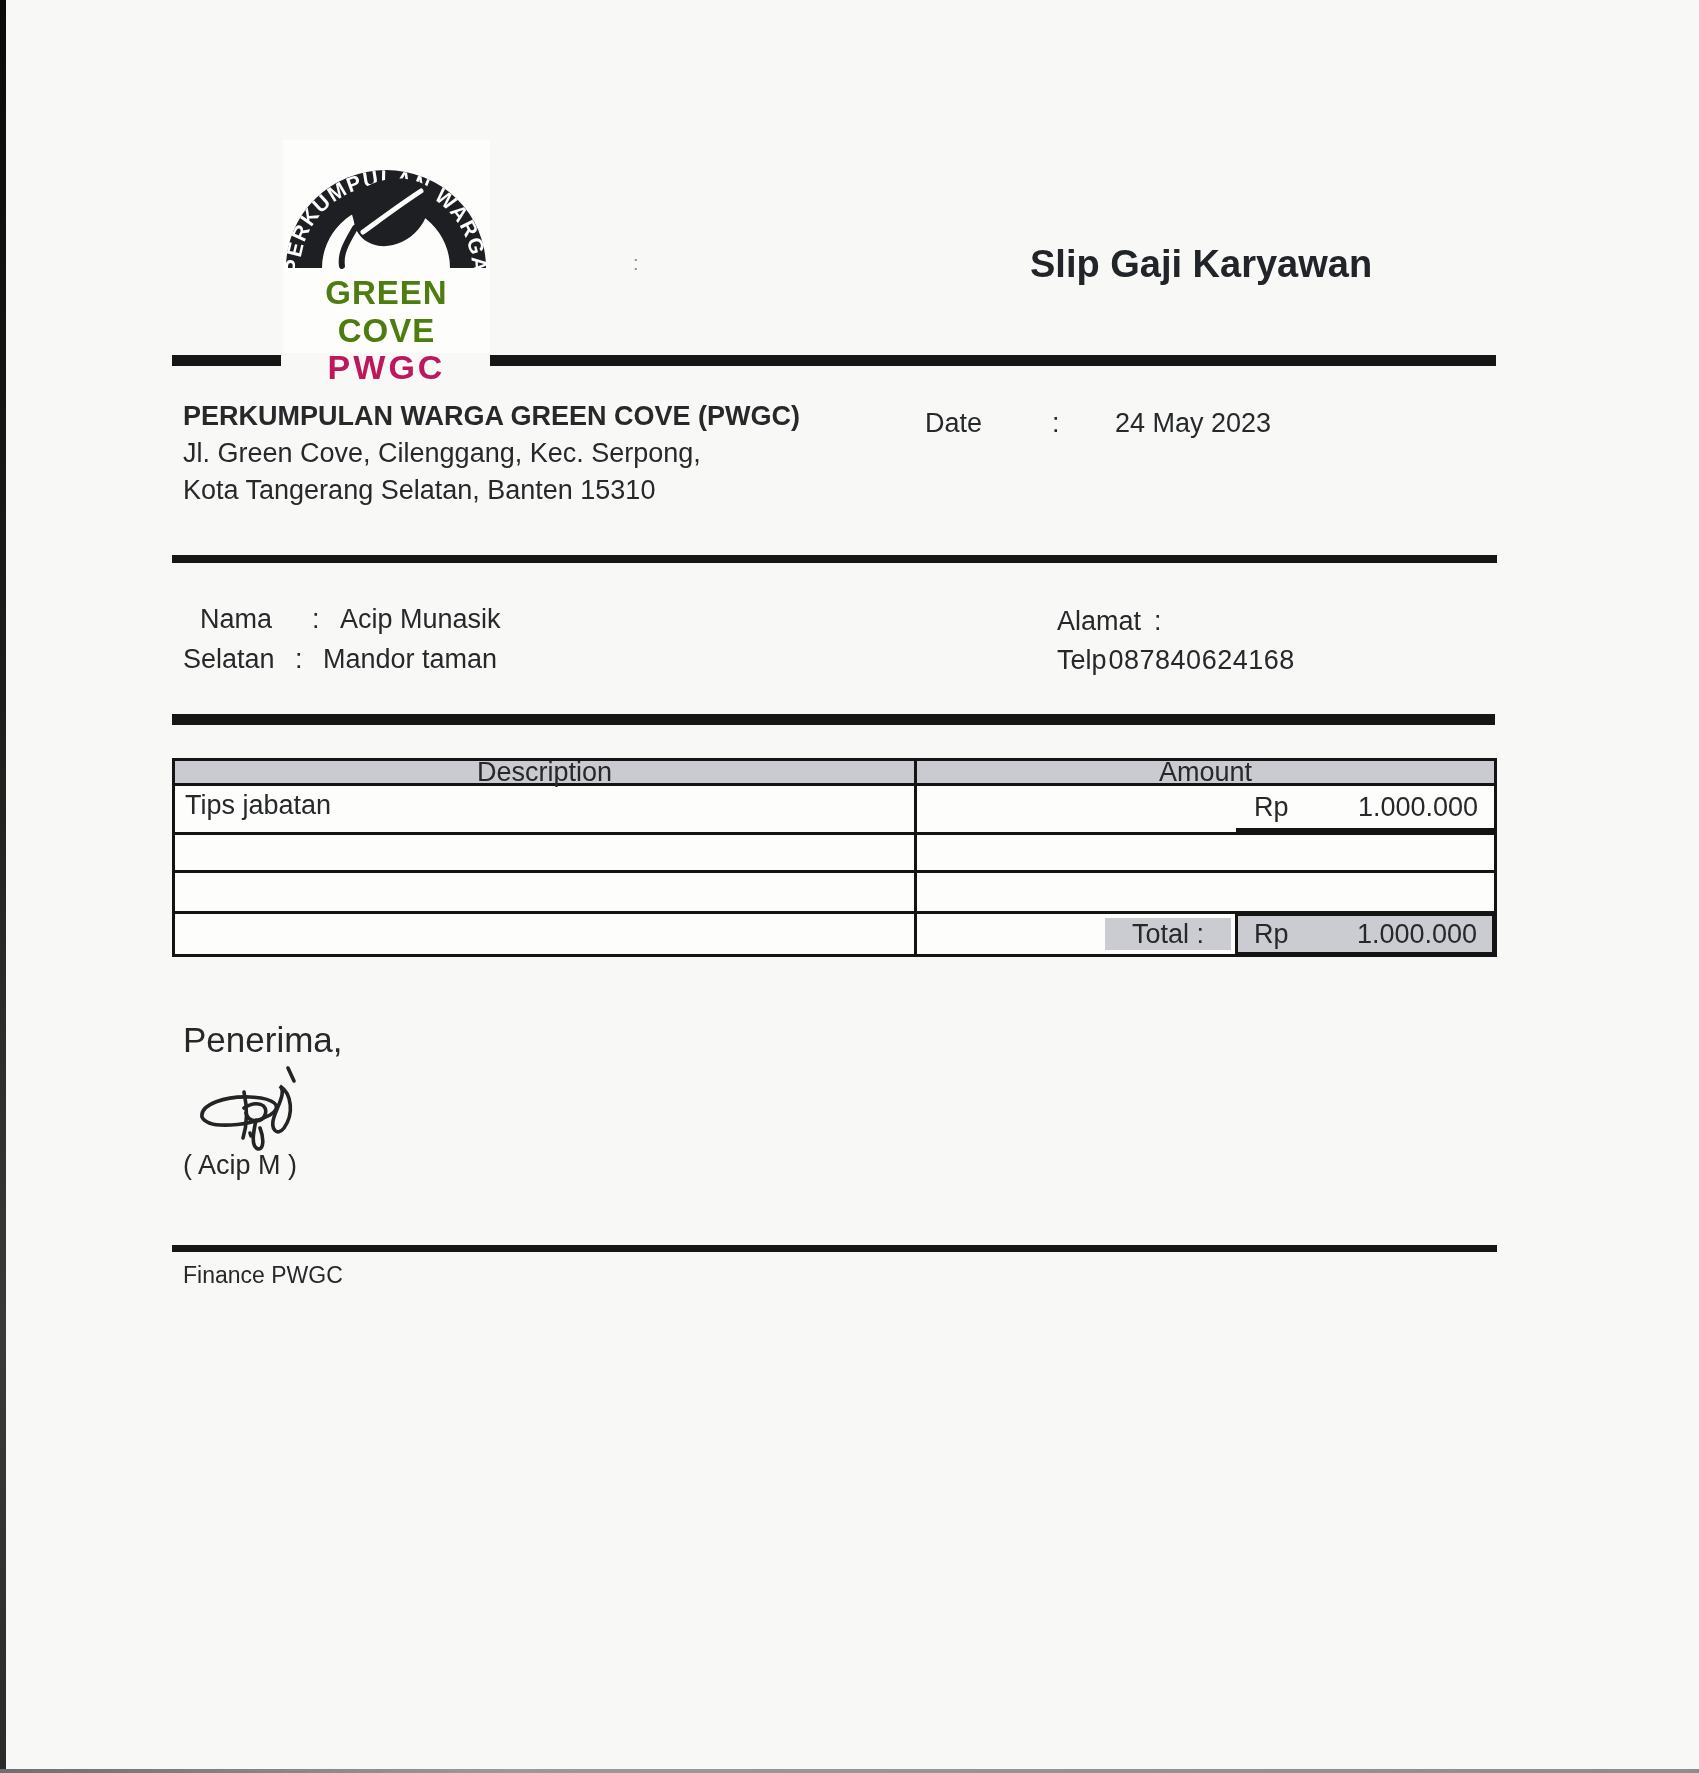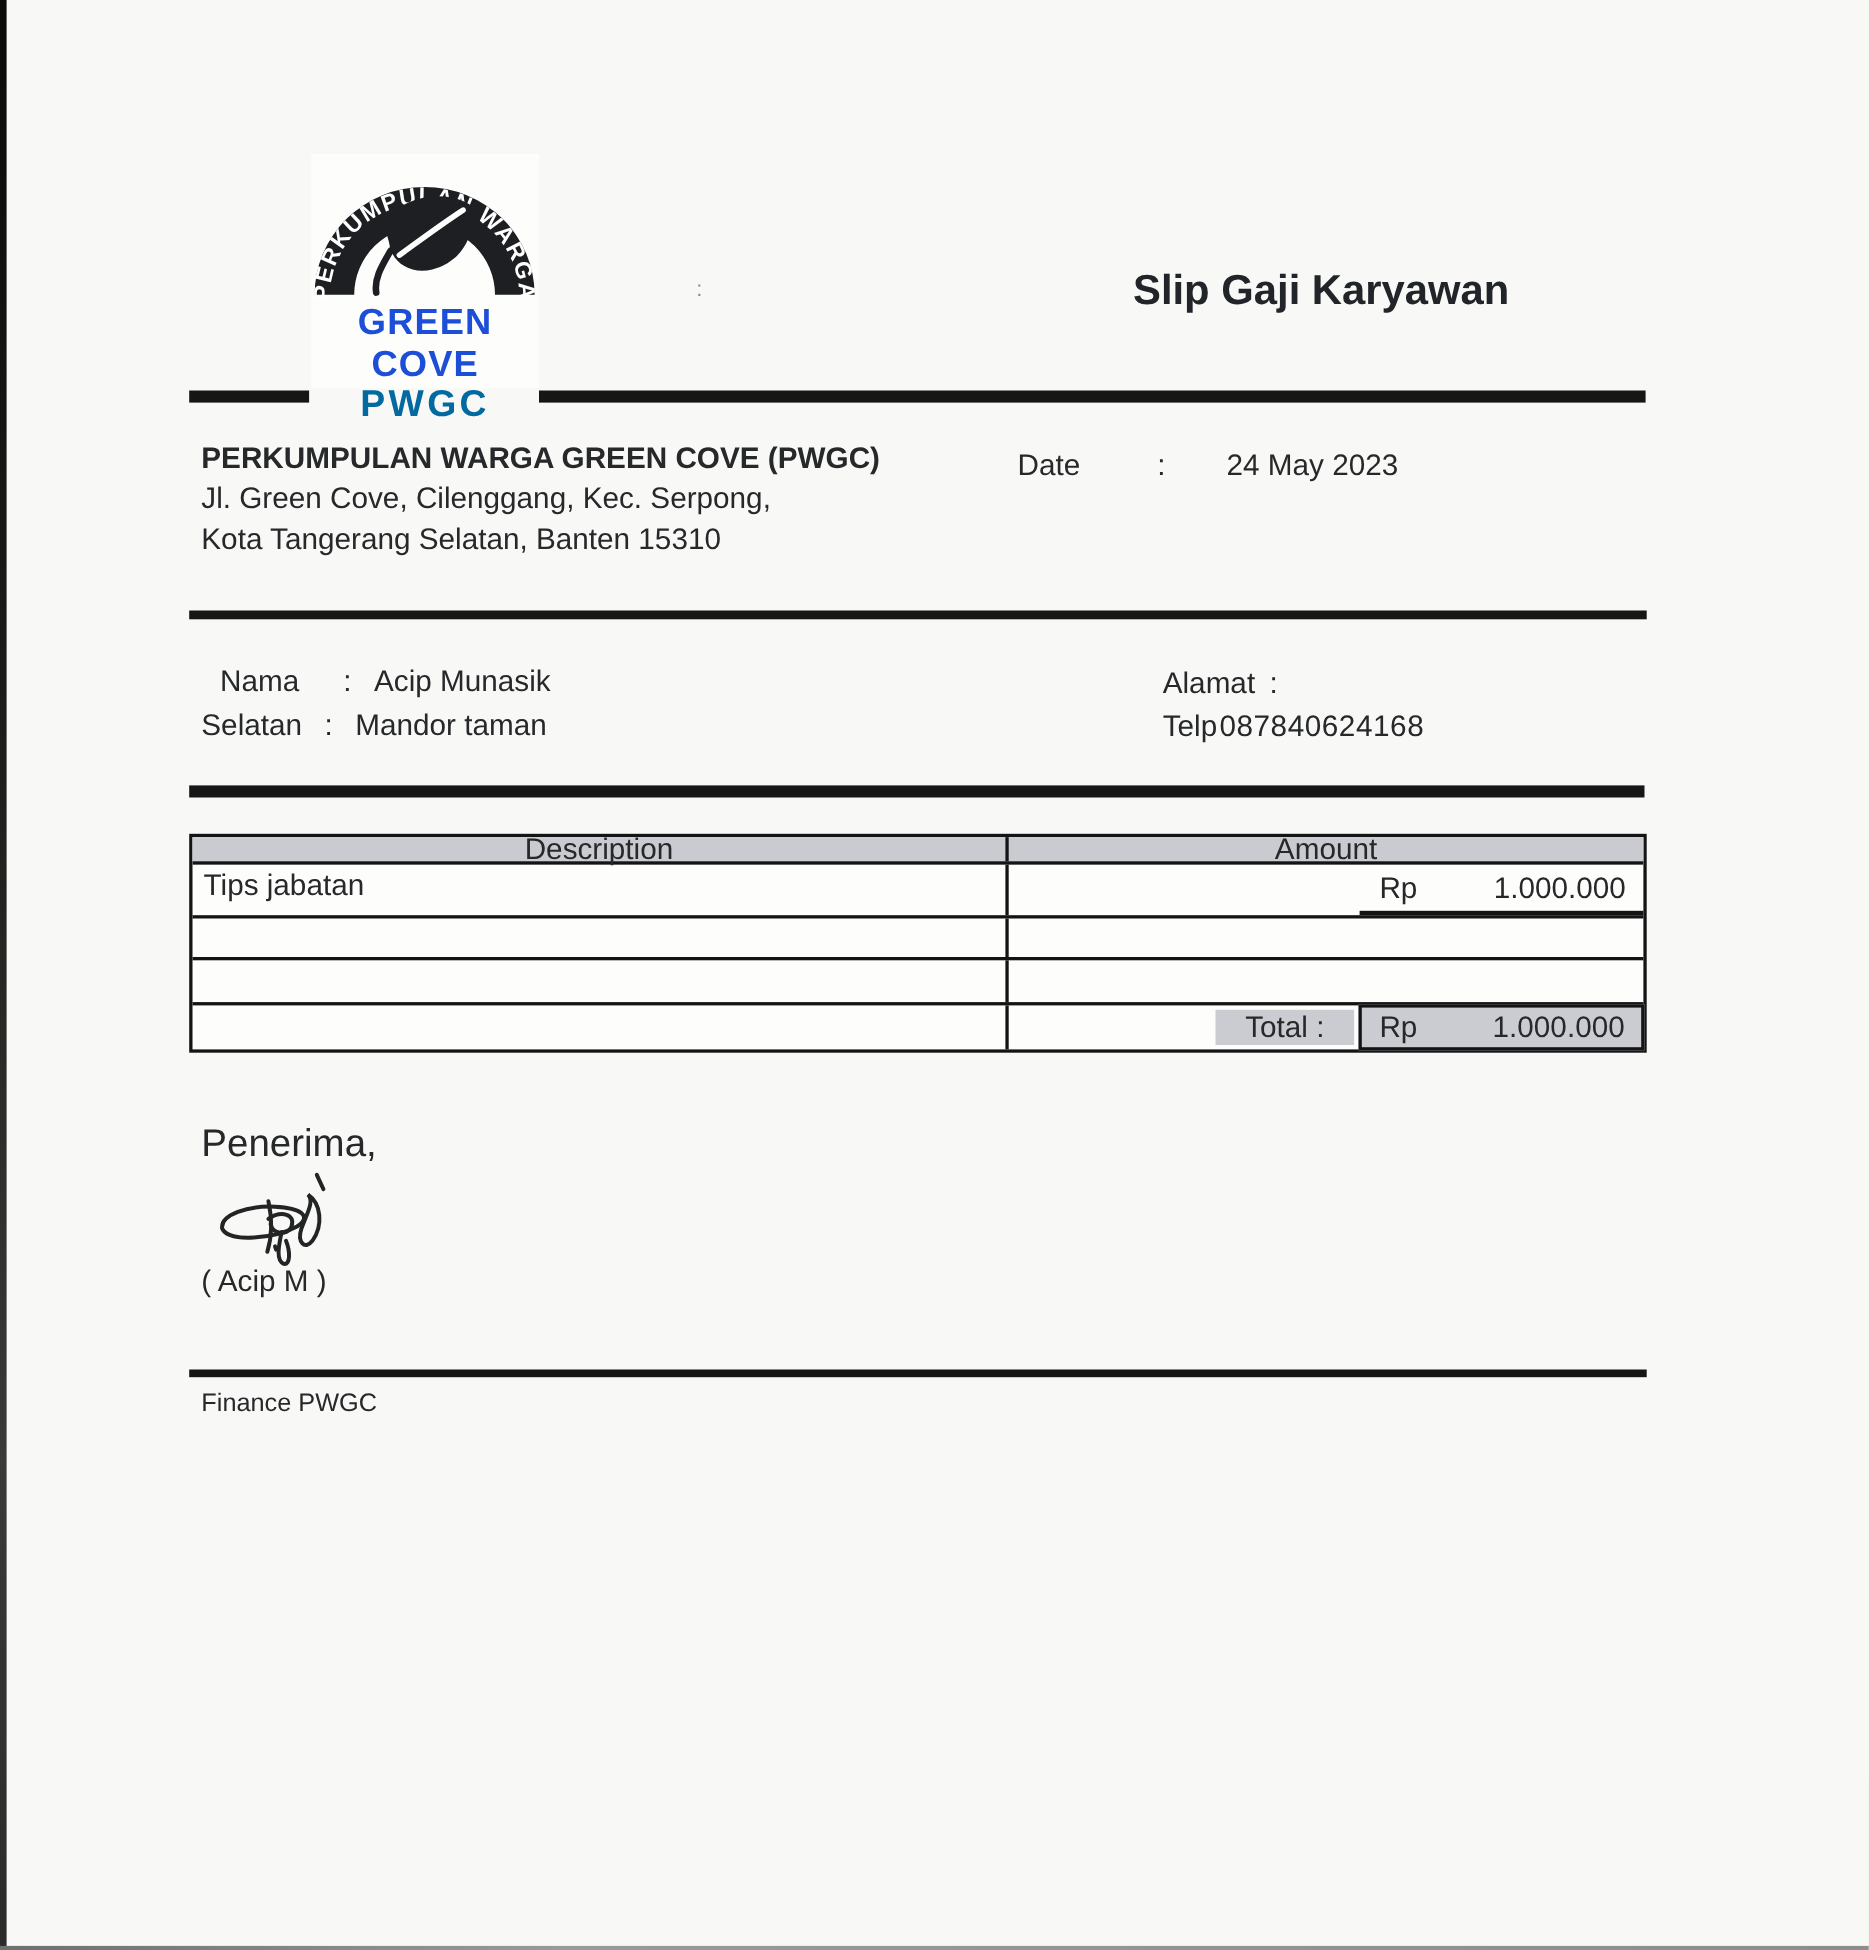--- a/index.html
+++ b/index.html
@@ -13,22 +13,22 @@
   
   .edge-left { position:absolute; left:0; top:0; width:6px; height:100%;
     background:linear-gradient(180deg,#0b0b0b 0%,#1e1e1e 40%,#3a3a3a 75%,#2b2b2b 100%); }
   .edge-bottom { position:absolute; left:0; bottom:0; width:100%; height:4px;
     background:linear-gradient(90deg,#6f6f6f,#9a9a9a 30%,#8d8d8d); }
 
   
   .logo-box { position:absolute; left:283px; top:140px; width:207px; height:213px;
     background:#fdfdfc; text-align:center; }
   .logo-arc-svg { display:block; margin:0 auto; }
-  .logo-line1 { font-size:33px; font-weight:700; letter-spacing:1px; color:#1d4ed8; margin-top:2px; }
-  .logo-line2 { font-size:34px; font-weight:700; letter-spacing:3px; color:#0369a1; margin-top:-2px; }
+  .logo-line1 { font-size:33px; font-weight:700; letter-spacing:1px; color:#4d7c0f; margin-top:2px; }
+  .logo-line2 { font-size:34px; font-weight:700; letter-spacing:3px; color:#be185d; margin-top:-2px; }
 
   .doc-title { position:absolute; left:1030px; top:243px; width:460px;
     font-size:38px; font-weight:700; color:#212428; }
 
   .bar { position:absolute; background:#161616; }
   .bar-1a { left:172px; top:355px; width:109px; height:11px; }
   .bar-1b { left:490px; top:355px; width:1006px; height:11px; }
   .bar-2  { left:172px; top:555px; width:1325px; height:8px; }
   .bar-3  { left:172px; top:714px; width:1323px; height:11px; }
   .bar-4  { left:172px; top:1245px; width:1325px; height:7px; }

